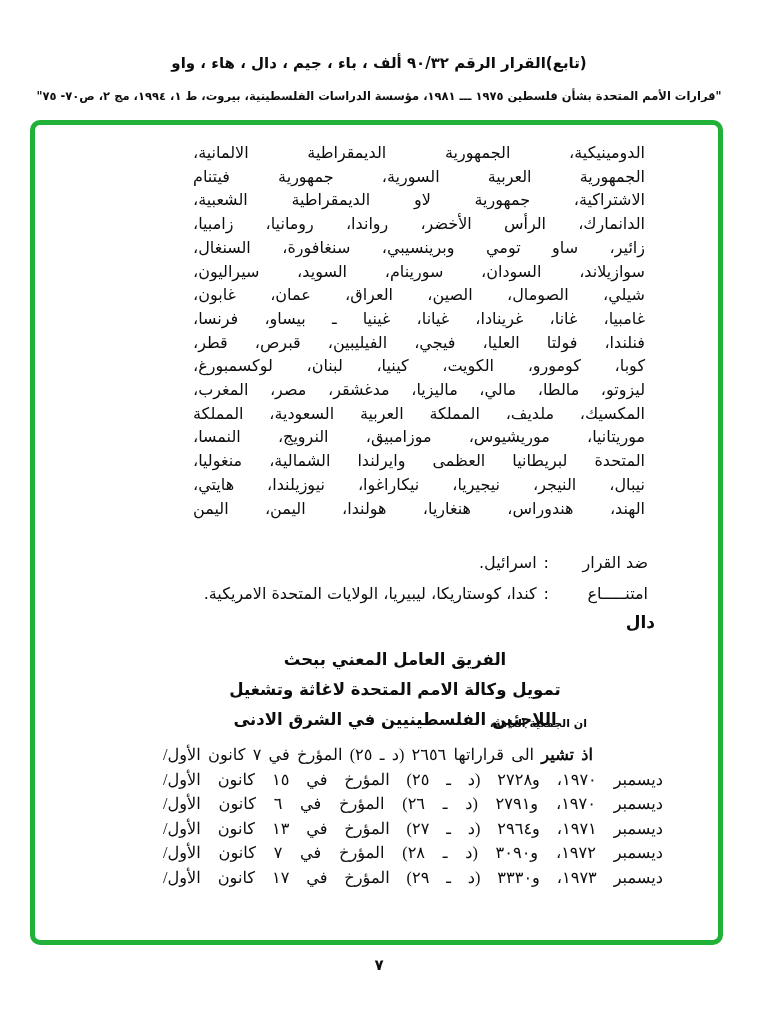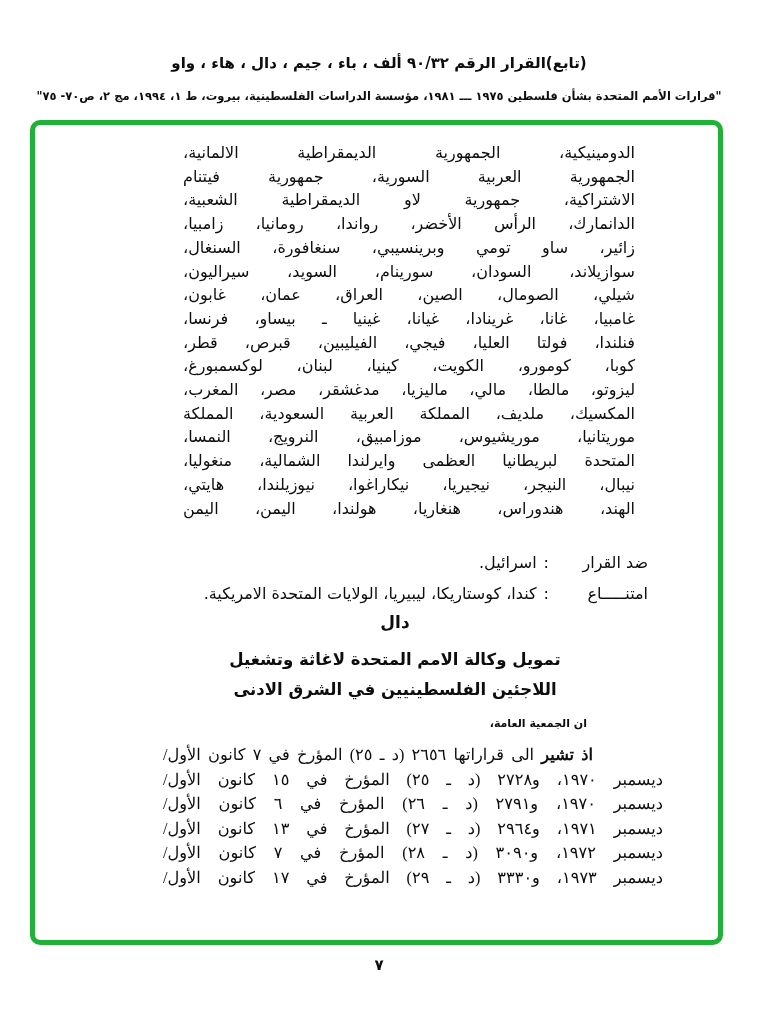--- a/index.html
+++ b/index.html
@@ -18,21 +18,21 @@
   }
 
   .green-box {
     position: absolute; left: 30px; top: 120px;
     width: 693px; height: 825px;
     border: 5px solid #21b038; border-radius: 10px;
     background: transparent;
   }
 
   .countries {
-    position: absolute; left: 183px; top: 141px; width: 452px;
+    position: absolute; left: 193px; top: 141px; width: 452px;
     direction: rtl; font-size: 16px;
   }
   .countries .cline {
     line-height: 23.7px;
     text-align: justify; text-align-last: justify;
     white-space: nowrap; 
   }
   .countries .cline.last {
     text-align: right; text-align-last: right;
     padding-left: 0; padding-right: 40px;
@@ -43,21 +43,21 @@
     font-size: 16px; line-height: 22px; align-items: flex-start;
   }
   .vote-row .vlabel { min-width: 92px; display: inline-block; }
   .vote-row .vcolon { margin: 0 7px; }
   .vote-row.against { top: 552px; right: 110px; width: 540px; }
   .vote-row.abstain { top: 583px; right: 110px; width: 540px; }
   .vote-row .vvalue { white-space: nowrap; }
 
   .section-letter {
     position: absolute; top: 612px; left: 135px; width: 520px;
-    text-align: center; direction: rtl;
+    text-align: right; direction: rtl;
     font-size: 17px; font-weight: bold;
   }
   .section-title {
     position: absolute; top: 645px; left: 135px; width: 520px;
     text-align: center; direction: rtl;
     font-size: 16.5px; font-weight: bold; line-height: 30px;
   }
   .opening {
     position: absolute; top: 717px; right: 171px;
     direction: rtl; font-size: 11px; font-weight: bold;
@@ -115,20 +115,21 @@
 
 <div class="vote-row abstain">
   <span class="vlabel">امتنـــــاع</span>
   <span class="vcolon">:</span>
   <span class="vvalue">كندا، كوستاريكا، ليبيريا، الولايات المتحدة الامريكية.</span>
 </div>
 
 <div class="section-letter">دال</div>
 
 <div class="section-title">
+  <div>الفريق العامل المعني ببحث</div>
   <div>تمويل وكالة الامم المتحدة لاغاثة وتشغيل</div>
   <div>اللاجئين الفلسطينيين في الشرق الادنى</div>
 </div>
 
 <div class="opening">ان الجمعية العامة،</div>
 
 <div class="recall">
   <div class="rline first"><span class="lead">اذ تشير</span><span> الى قراراتها ٢٦٥٦ (د ـ ٢٥) المؤرخ في ٧ كانون الأول/</span></div>
   <div class="rline">ديسمبر ١٩٧٠، و٢٧٢٨ (د ـ ٢٥) المؤرخ في ١٥ كانون الأول/</div>
   <div class="rline">ديسمبر ١٩٧٠، و٢٧٩١ (د ـ ٢٦) المؤرخ في ٦ كانون الأول/</div>

